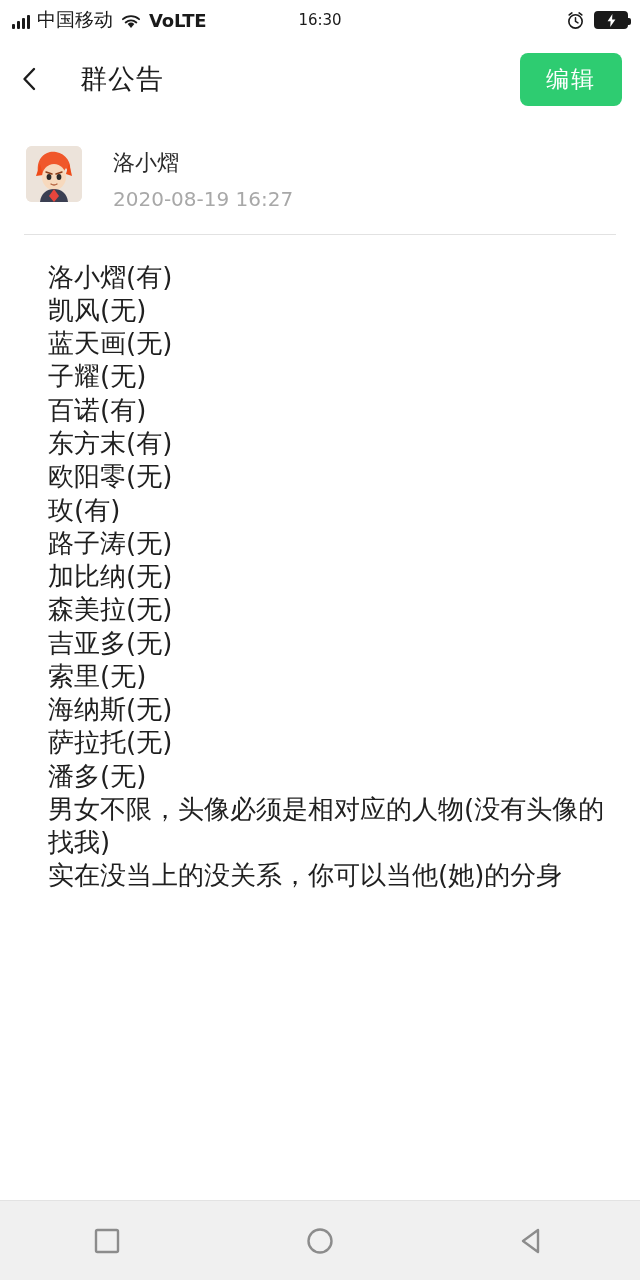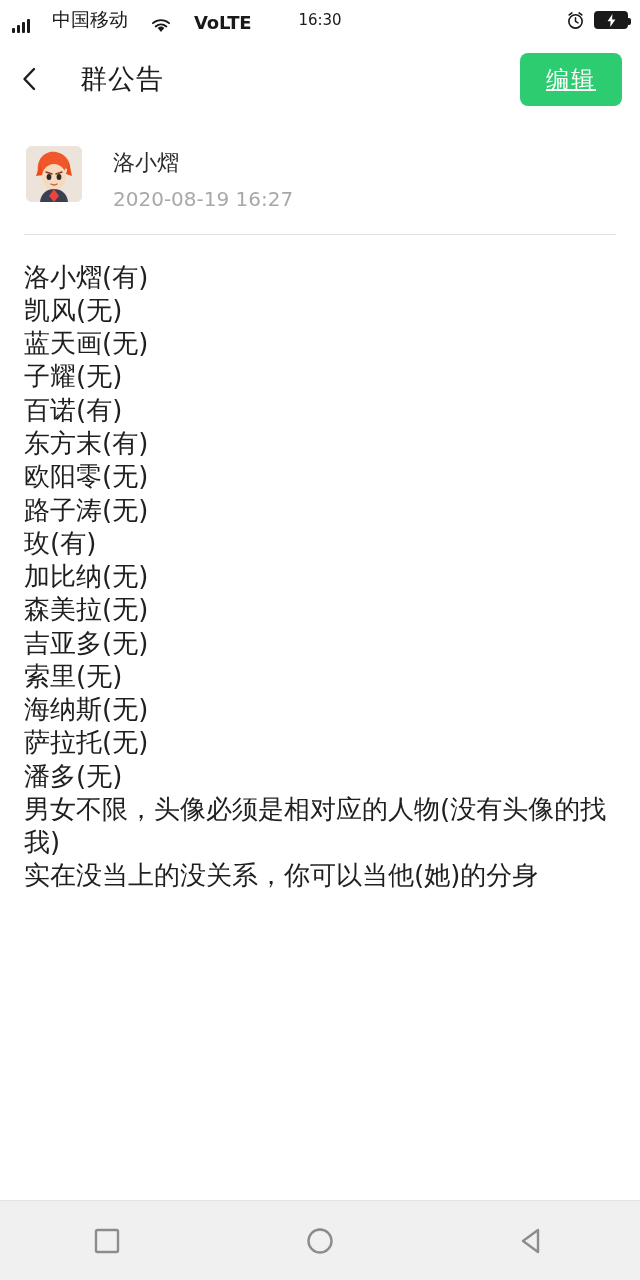--- a/index.html
+++ b/index.html
@@ -26,22 +26,22 @@
     background: #ffffff;
     display: flex;
     align-items: center;
     padding: 0 12px;
     font-size: 19px;
     color: #1a1a1a;
     position: relative;
   }
   .status-left {
     display: flex;
-    align-items: flex-end;
-    gap: 22px;
+    align-items: center;
+    gap: 7px;
   }
   .signal {
     display: inline-flex;
     align-items: flex-end;
     gap: 2px;
     height: 17px;
   }
   .signal i {
     display: block;
     width: 3px;
@@ -125,21 +125,20 @@
     margin-left: auto;
     background: #2ecc71;
     color: #ffffff;
     font-size: 23px;
     border: none;
     border-radius: 8px;
     padding: 11px 26px;
     letter-spacing: 2px;
     cursor: pointer;
     font-family: inherit;
-    text-decoration: underline;
   }
 
   
   .content {
     flex: 1 1 auto;
     background: #ffffff;
     padding: 0 24px;
     overflow: hidden;
   }
   .author-row {
@@ -175,21 +174,21 @@
     background: #e2e2e2;
     margin: 0 0 0 0;
   }
   .notice-body {
     padding-top: 26px;
     font-size: 26px;
     line-height: 1.28;
     color: #1f1f1f;
     word-break: break-word;
   }
-  .notice-body .ln { display: block; }
+  .notice-body .ln { display: block; margin-left: 24px; }
 
   
   .navbar {
     flex: 0 0 80px;
     height: 80px;
     background: #f0f0f0;
     border-top: 1px solid #e3e3e3;
     display: flex;
     align-items: center;
     justify-content: space-around;
@@ -279,22 +278,22 @@
     <div class="divider"></div>
 
     <div class="notice-body">
         <div class="ln">洛小熠(有)</div>
         <div class="ln">凯风(无)</div>
         <div class="ln">蓝天画(无)</div>
         <div class="ln">子耀(无)</div>
         <div class="ln">百诺(有)</div>
         <div class="ln">东方末(有)</div>
         <div class="ln">欧阳零(无)</div>
+        <div class="ln">玫(有)</div>
         <div class="ln">路子涛(无)</div>
-        <div class="ln">玫(有)</div>
         <div class="ln">加比纳(无)</div>
         <div class="ln">森美拉(无)</div>
         <div class="ln">吉亚多(无)</div>
         <div class="ln">索里(无)</div>
         <div class="ln">海纳斯(无)</div>
         <div class="ln">萨拉托(无)</div>
         <div class="ln">潘多(无)</div>
         <div class="ln">男女不限，头像必须是相对应的人物(没有头像的找我)</div>
         <div class="ln">实在没当上的没关系，你可以当他(她)的分身</div>
       </div>

